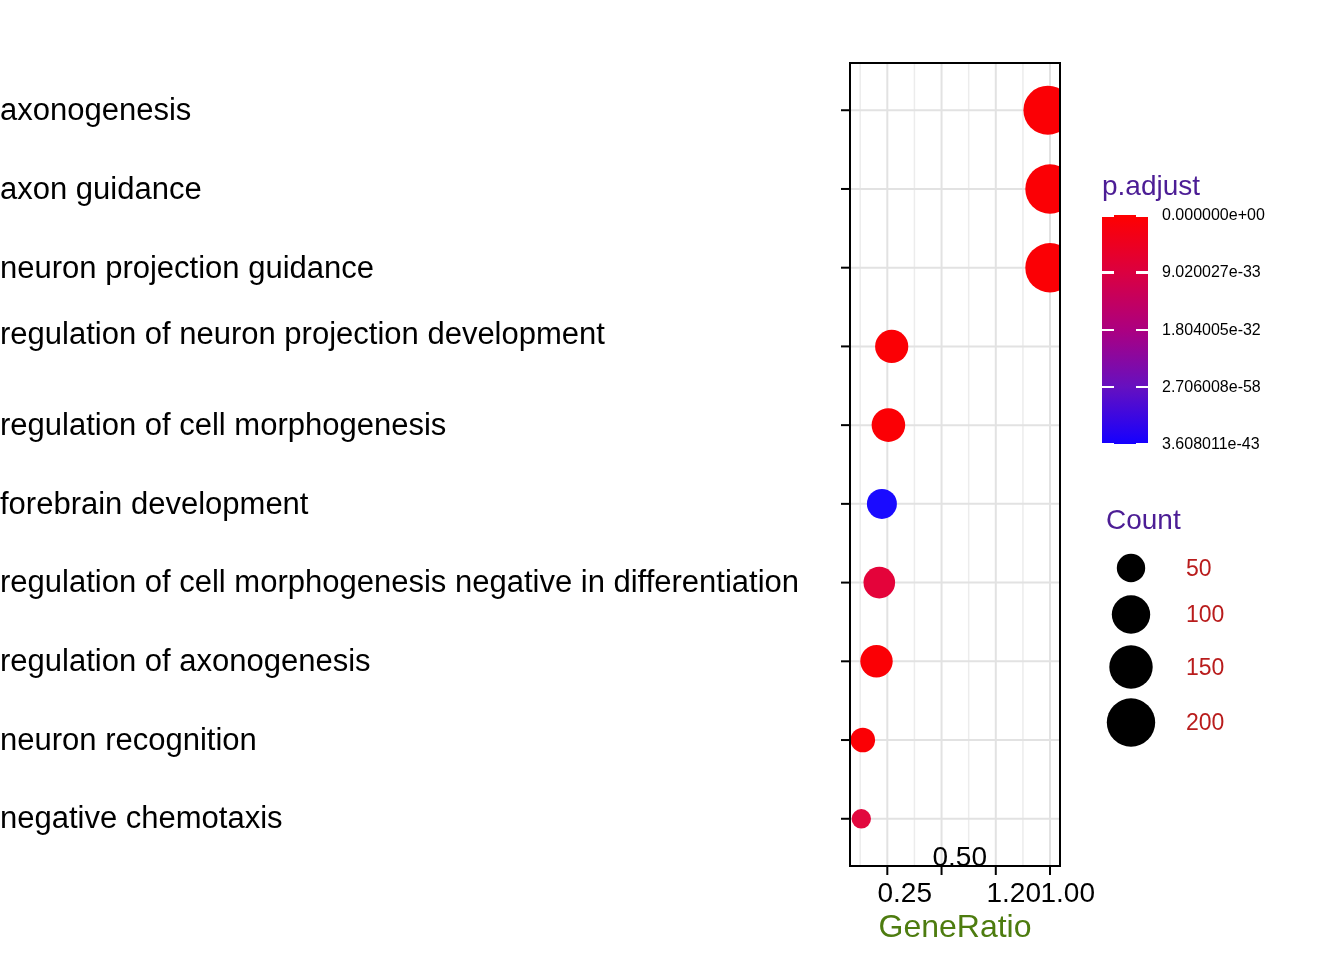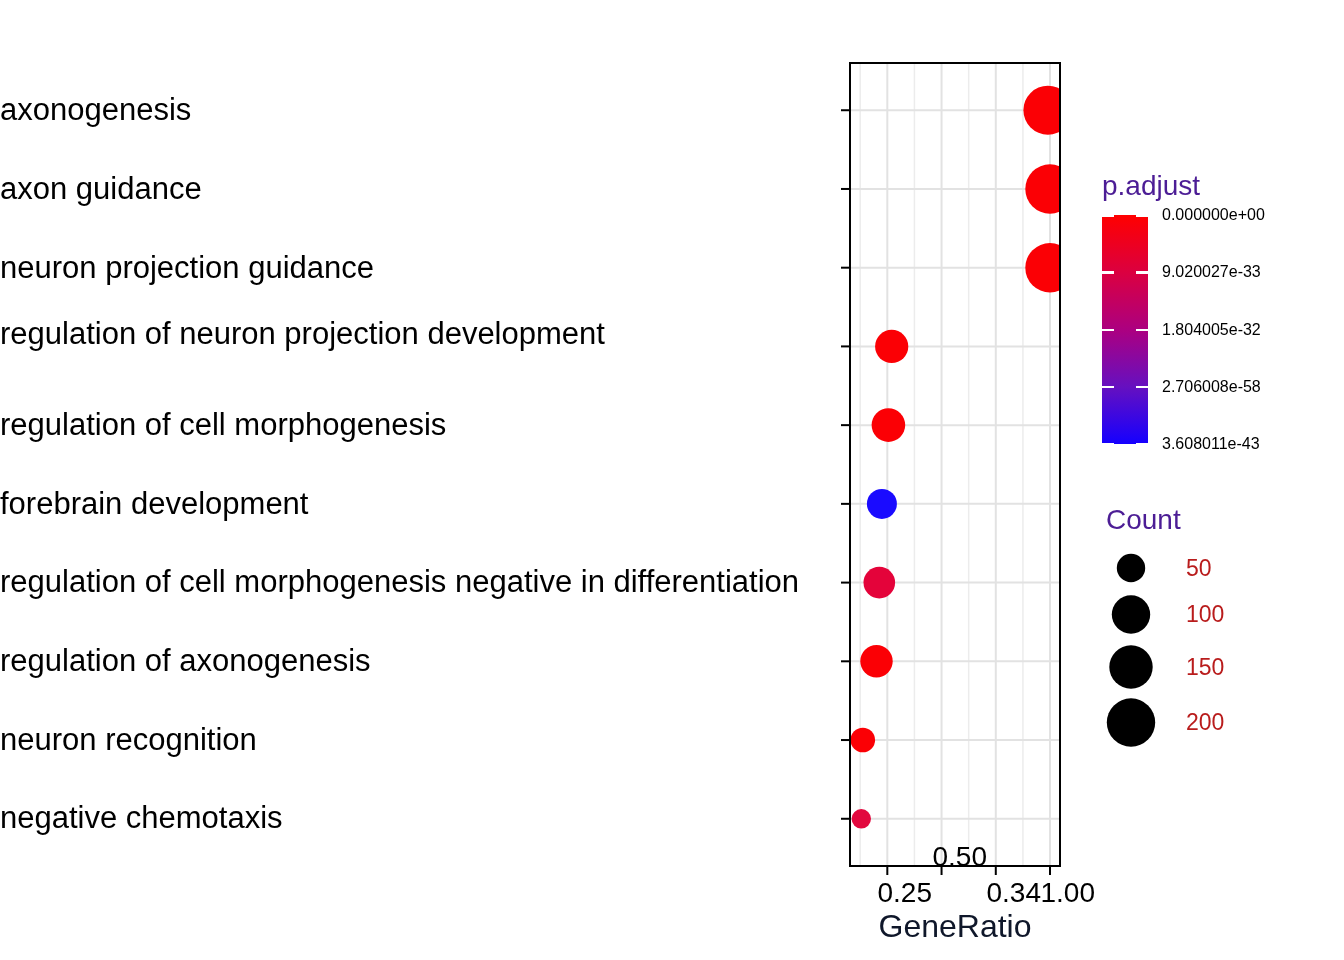--- a/index.html
+++ b/index.html
@@ -10,21 +10,21 @@
   .ylab{
     position:absolute;left:0;width:836px;text-align:left;
     font-size:31px;line-height:36px;white-space:nowrap;color:#000;
   }
   .xtick{
     position:absolute;width:90px;text-align:right;
     font-size:28px;line-height:28px;color:#000;
   }
   .axis-title{
     position:absolute;left:850px;width:210px;text-align:center;
-    font-size:32px;line-height:36px;color:#0f172a;
+    font-size:32px;line-height:36px;color:#4d7c0f;
   }
   .legend-title{
     position:absolute;font-size:28px;line-height:32px;color:#4c1d95;white-space:nowrap;
   }
   .cbar{
     position:absolute;left:1102px;top:215px;width:46px;height:229px;overflow:hidden;
   }
   .cbar-label{
     position:absolute;left:1162px;font-size:16px;line-height:26px;white-space:nowrap;color:#000;
   }
@@ -100,21 +100,21 @@
 <div class="ylab" style="top:316px">regulation of neuron projection development</div>
 <div class="ylab" style="top:407px">regulation of cell morphogenesis</div>
 <div class="ylab" style="top:486px">forebrain development</div>
 <div class="ylab" style="top:564px">regulation of cell morphogenesis negative in differentiation</div>
 <div class="ylab" style="top:643px">regulation of axonogenesis</div>
 <div class="ylab" style="top:722px">neuron recognition</div>
 <div class="ylab" style="top:800px">negative chemotaxis</div>
 
 <div class="xtick" style="left:842px;top:879px">0.25</div>
 <div class="xtick" style="left:897px;top:843px">0.50</div>
-<div class="xtick" style="left:951px;top:879px">0.34</div>
+<div class="xtick" style="left:951px;top:879px">1.20</div>
 <div class="xtick" style="left:1005px;top:879px">1.00</div>
 
 <div class="axis-title" style="top:908px">GeneRatio</div>
 
 <div class="legend-title" style="left:1102px;top:170px">p.adjust</div>
 <div class="cbar" id="colorbar" style="background: linear-gradient(rgb(255, 0, 0) 0%, rgb(219, 0, 64) 25%, rgb(172, 0, 128) 50%, rgb(102, 16, 192) 75%, rgb(21, 0, 255) 100%);">
     <div style="position: absolute; left: 0px; width: 12px; height: 2.5px; background: rgb(255, 255, 255); top: calc(0% - 1px);"></div>
     <div style="position: absolute; right: 0px; width: 12px; height: 2.5px; background: rgb(255, 255, 255); top: calc(0% - 1px);"></div>
     <div style="position: absolute; left: 0px; width: 12px; height: 2.5px; background: rgb(255, 255, 255); top: calc(25% - 1px);"></div>
     <div style="position: absolute; right: 0px; width: 12px; height: 2.5px; background: rgb(255, 255, 255); top: calc(25% - 1px);"></div>

